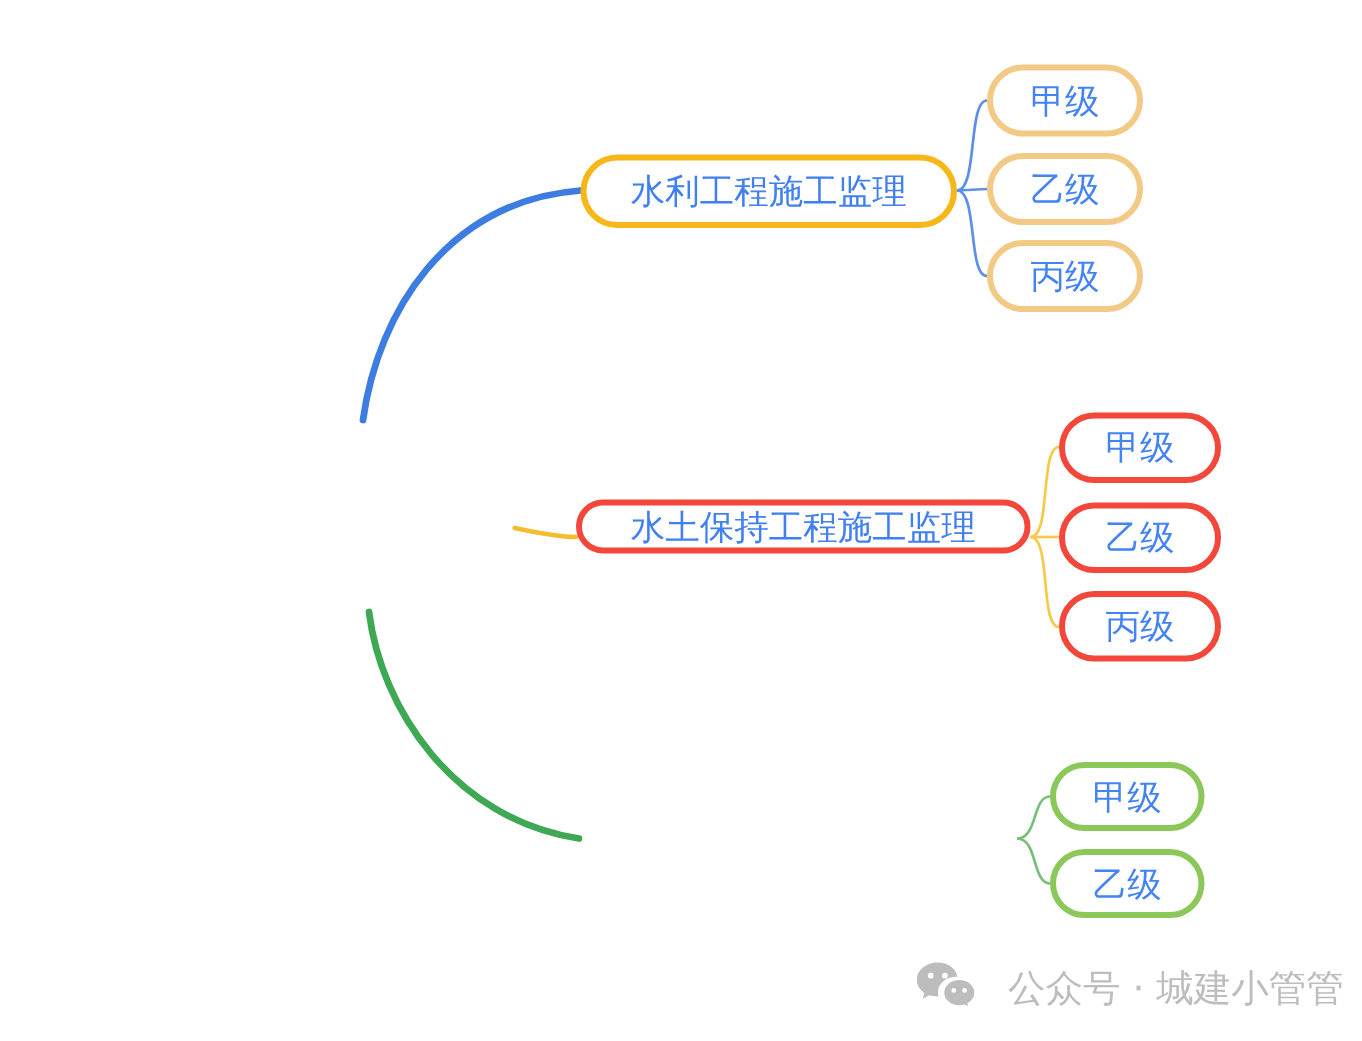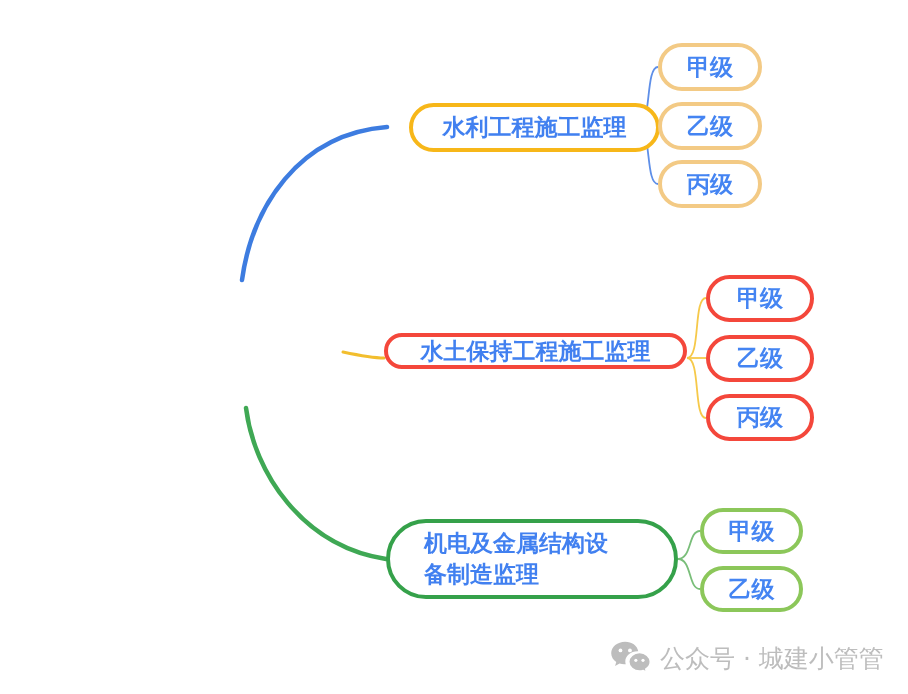--- a/index.html
+++ b/index.html
@@ -17,39 +17,39 @@
     width: 908px; height: 694px;
     pointer-events: none;
   }
   .node {
     position: absolute;
     box-sizing: border-box;
     display: flex;
     align-items: center;
     justify-content: center;
     background: #ffffff;
-    font-weight: bold;
+    font-weight: normal;
     white-space: nowrap;
     cursor: default;
   }
   
   .root-node {
     left: 62px; top: 278px;
     width: 283px; height: 132px;
     border-radius: 58px;
     background: #FBB30C;
     color: #ffffff;
     font-size: 28px;
     line-height: 38px;
     flex-direction: column;
     text-align: center;
   }
   
   .b1 {
-    left: 409px; top: 103px;
+    left: 387px; top: 103px;
     width: 251px; height: 49px;
     border: 4px solid #F7B719;
     border-radius: 25px;
     color: #4180F0;
     font-size: 23px;
   }
   .b1c {
     left: 658px;
     width: 104px; height: 48px;
     border: 4px solid #F3CA85;
@@ -103,21 +103,21 @@
     font-size: 23px;
   }
   .b3c1 { top: 508px; }
   .b3c2 { top: 566px; }
   
   .watermark {
     position: absolute;
     left: 611px; top: 641px;
     display: flex;
     align-items: center;
-    gap: 9px;
+    gap: 21px;
     color: #BDBDBD;
     font-size: 25px;
     font-weight: normal;
     white-space: nowrap;
   }
   .watermark .wicon { display: flex; align-items: center; }
 </style>
 </head>
 <body>
 
@@ -161,24 +161,20 @@
   <div class="node b2c b2c1">
     <span>甲级</span>
   </div>
   <div class="node b2c b2c2">
     <span>乙级</span>
   </div>
   <div class="node b2c b2c3">
     <span>丙级</span>
   </div>
 
-  <div class="node b3">
-    <span>机电及金属结构设</span>
-    <span>备制造监理</span>
-  </div>
   <div class="node b3c b3c1">
     <span>甲级</span>
   </div>
   <div class="node b3c b3c2">
     <span>乙级</span>
   </div>
 
   <div class="watermark">
     <span class="wicon">
       <svg width="40" height="34" viewBox="0 0 38 32">

